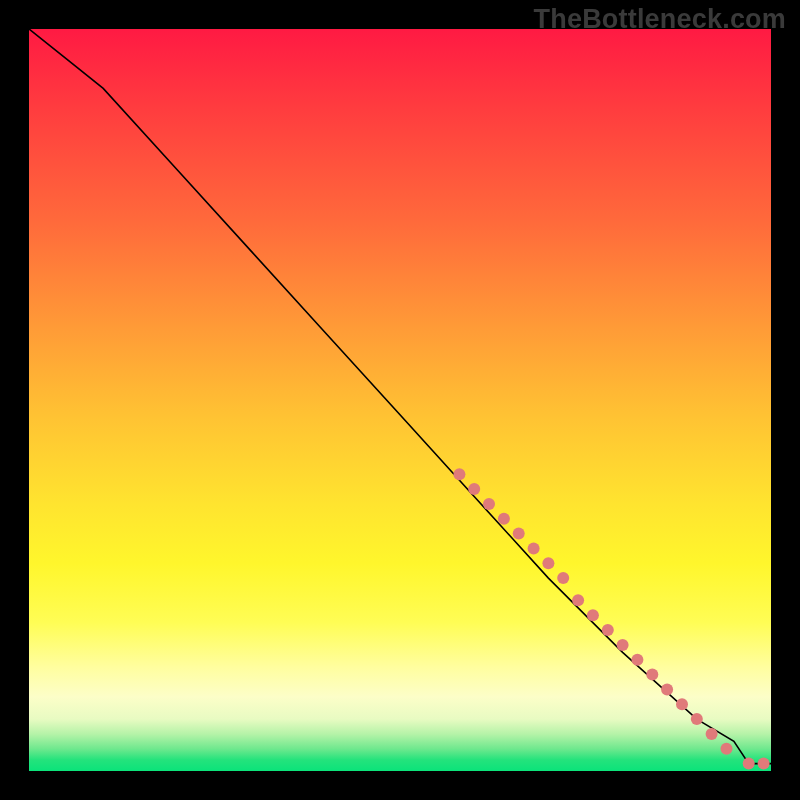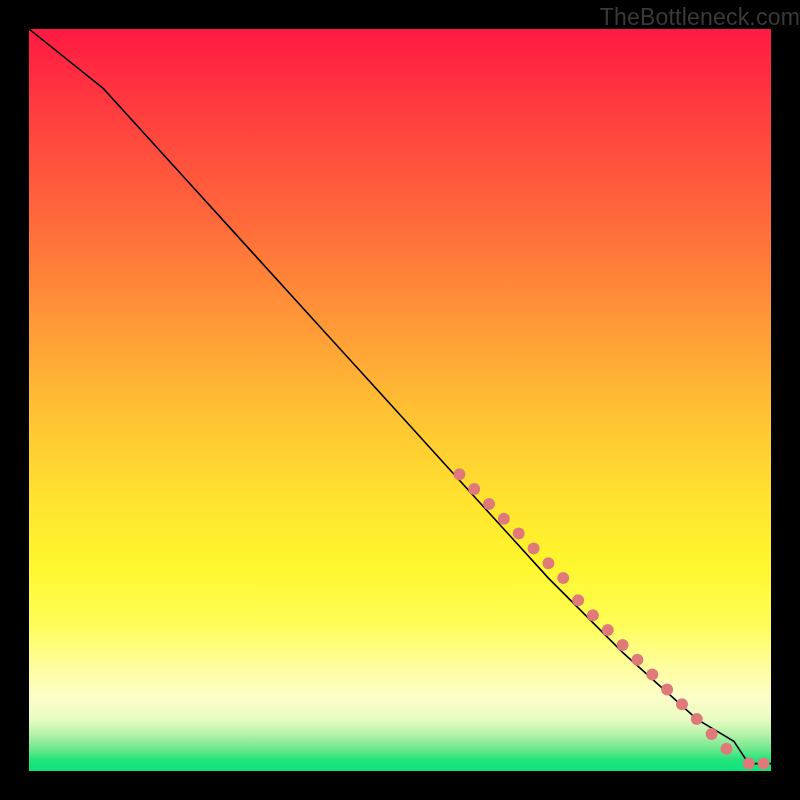--- a/index.html
+++ b/index.html
@@ -13,24 +13,24 @@
   }
   .stage {
     position: relative;
     width: 800px;
     height: 800px;
     background: #000;
   }
   .header-link {
     position: absolute;
     top: 4px;
-    right: 0;
+    right: 14px;
     color: #3a3a3a;
-    font-size: 23px;
-    font-weight: 400;
+    font-size: 27px;
+    font-weight: 700;
     letter-spacing: 0.2px;
     text-decoration: none;
   }
   .plot {
     position: absolute;
     left: 29px;
     top: 29px;
     width: 742px;
     height: 742px;
     overflow: hidden;

